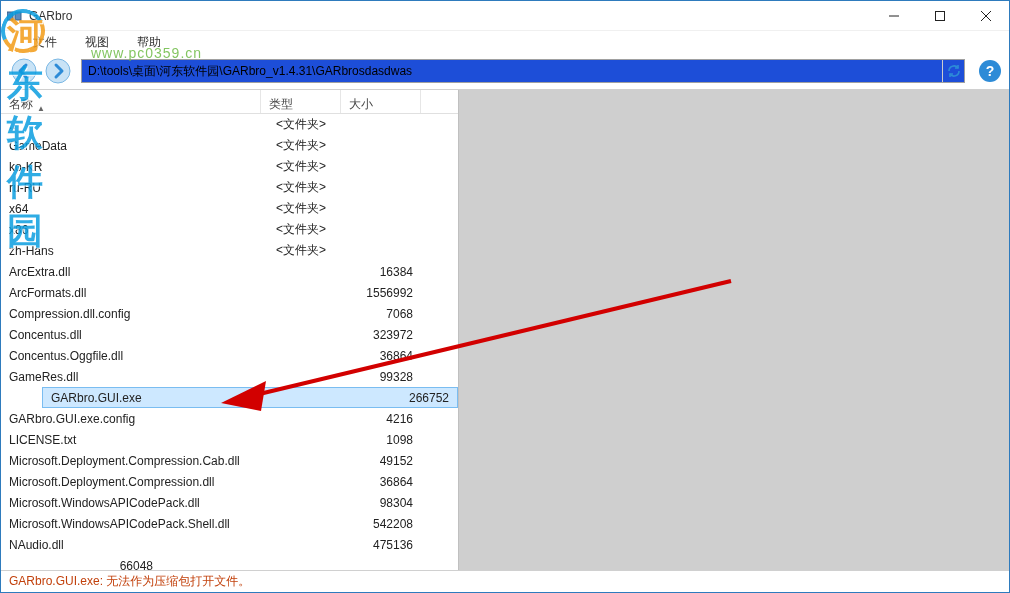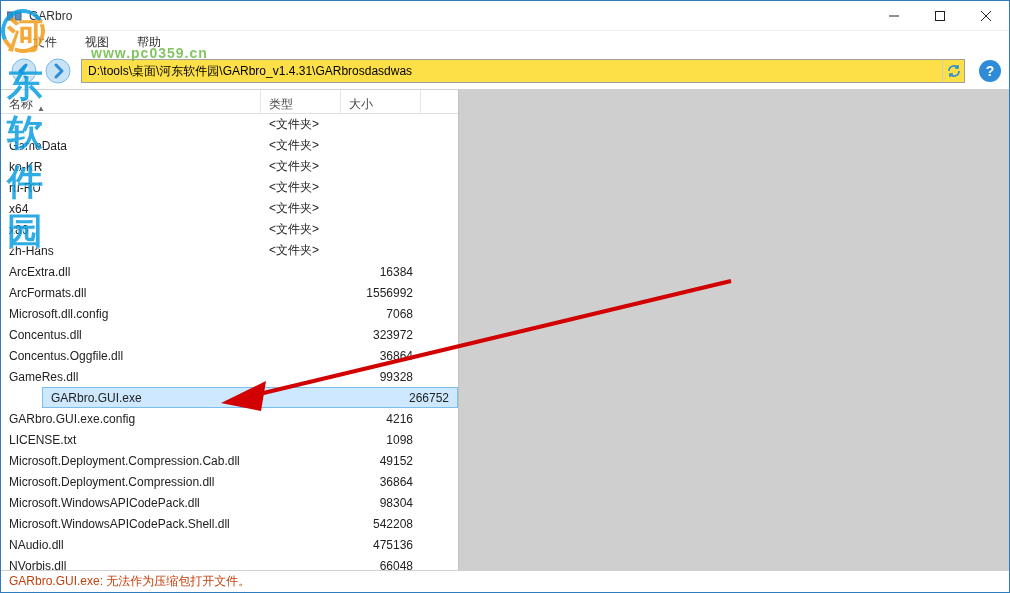--- a/index.html
+++ b/index.html
@@ -14,53 +14,53 @@
   .win-controls { display: flex; height: 100%; }
   .win-btn { width: 46px; height: 100%; display: flex; align-items: center; justify-content: center; cursor: default; }
   .win-btn svg { stroke: #222; stroke-width: 1; fill: none; }
   
   .menubar { height: 22px; display: flex; align-items: center; padding-left: 24px; gap: 12px; }
   .menubar .menu-item { padding: 2px 8px; color: #333; }
   
   .toolbar { height: 36px; display: flex; align-items: center; gap: 4px; padding: 0 8px; }
   .nav-btn { width: 30px; height: 30px; border-radius: 50%; display: flex; align-items: center; justify-content: center; cursor: pointer; }
   .nav-btn svg { width: 26px; height: 26px; }
-  .addr-box { flex: 1; height: 24px; border: 1px solid #a0a0a0; display: flex; align-items: flex-start; margin: 0 4px; background: #fde047; }
+  .addr-box { flex: 1; height: 24px; border: 1px solid #a0a0a0; display: flex; align-items: flex-start; margin: 0 4px; background: #1d4ed8; }
   .addr-input { flex: 1; border: none; outline: none; padding: 0 6px; font-size: 12px; height: 100%; background: transparent; }
   .refresh-btn { width: 22px; height: 22px; display: flex; align-items: center; justify-content: center; border-left: 1px solid #ccc; cursor: pointer; }
   .help-btn { width: 22px; height: 22px; border-radius: 50%; background: #2d8bd7; color: #fff; font-weight: bold; display: flex; align-items: center; justify-content: center; cursor: pointer; margin-left: 6px; font-size: 14px; }
   
   .body { flex: 1; display: flex; min-height: 0; border-top: 1px solid #d0d0d0; }
   .left-pane { width: 458px; display: flex; flex-direction: column; border-right: 1px solid #c0c0c0; background: #fff; }
   .right-pane { flex: 1; background: #cfcfcf; }
   
   .list-header { height: 24px; display: flex; border-bottom: 1px solid #e0e0e0; background: #fff; }
   .col { display: flex; align-items: flex-end; padding: 0 8px; color: #444; border-right: 1px solid #e6e6e6; }
   .col-name { width: 260px; }
   .col-type { width: 80px; }
   .col-size { width: 80px; justify-content: flex-start; }
   .sort-ind { font-size: 8px; margin-left: 4px; color: #666; }
   .list-body { flex: 1; overflow-y: scroll; position: relative; }
   .row { height: 21px; display: flex; align-items: center; }
   .row.selected { background: #cde8ff; border: 1px solid #7abdf1; height: 21px; box-sizing: border-box; margin-left: 41px; }
   .cell { padding: 0 8px; overflow: hidden; text-overflow: ellipsis; white-space: nowrap; color: #222; }
   .cell-name { width: 260px; }
-  .cell-type { width: 80px; }
+  .cell-type { width: 80px; text-align: center; }
   .cell-size { width: 80px; text-align: right; }
   
   .list-body::-webkit-scrollbar { width: 17px; background: #f0f0f0; }
   .list-body::-webkit-scrollbar-thumb { background: #c2c2c2; border: 1px solid #f0f0f0; }
   .list-body::-webkit-scrollbar-button { height: 17px; background: #f0f0f0; }
   
   .statusbar { height: 22px; border-top: 1px solid #d0d0d0; display: flex; align-items: center; padding: 0 8px; color: #c2410c; background: #fff; }
   
   .watermark { position: absolute; left: 0; top: 0; pointer-events: none; z-index: 50; opacity: 0.85; }
   .watermark .big { font-size: 36px; font-weight: 700; color: #0a9de0; letter-spacing: 2px; position: absolute; left: 6px; top: 10px; text-shadow: 1px 1px 0 #fff; }
   .watermark .big .orange-char { color: #f39b16; }
-  .watermark .url { position: absolute; left: 90px; top: 44px; color: #6dbb45; font-size: 14px; font-weight: 700; letter-spacing: 1px; }
+  .watermark .url { position: absolute; left: 90px; top: 44px; color: #6dbb45; font-size: 14px; font-weight: 400; letter-spacing: 1px; }
   .watermark .logo-circle { position: absolute; left: 0; top: 8px; width: 44px; height: 44px; border: 4px solid #f39b16; border-radius: 50%; border-left-color: #0a9de0; border-top-color: #0a9de0; transform: rotate(20deg); }
   
   .arrow-overlay { position: absolute; pointer-events: none; z-index: 60; }
 </style>
 </head>
 <body>
 
 <div class="window">
 
   <div class="titlebar">
@@ -174,21 +174,21 @@
             <div class="cell cell-name">ArcExtra.dll</div>
             <div class="cell cell-type"></div>
             <div class="cell cell-size">16384</div>
           </div>
           <div class="row">
             <div class="cell cell-name">ArcFormats.dll</div>
             <div class="cell cell-type"></div>
             <div class="cell cell-size">1556992</div>
           </div>
           <div class="row">
-            <div class="cell cell-name">Microsoft.dll.config</div>
+            <div class="cell cell-name">Compression.dll.config</div>
             <div class="cell cell-type"></div>
             <div class="cell cell-size">7068</div>
           </div>
           <div class="row">
             <div class="cell cell-name">Concentus.dll</div>
             <div class="cell cell-type"></div>
             <div class="cell cell-size">323972</div>
           </div>
           <div class="row">
             <div class="cell cell-name">Concentus.Oggfile.dll</div>
@@ -234,21 +234,20 @@
             <div class="cell cell-name">Microsoft.WindowsAPICodePack.Shell.dll</div>
             <div class="cell cell-type"></div>
             <div class="cell cell-size">542208</div>
           </div>
           <div class="row">
             <div class="cell cell-name">NAudio.dll</div>
             <div class="cell cell-type"></div>
             <div class="cell cell-size">475136</div>
           </div>
           <div class="row">
-            <div class="cell cell-name">NVorbis.dll</div>
             <div class="cell cell-type"></div>
             <div class="cell cell-size">66048</div>
           </div>
         </div>
     </div>
     <div class="right-pane"></div>
   </div>
 
   <div class="statusbar">
     <span>GARbro.GUI.exe: 无法作为压缩包打开文件。</span>

